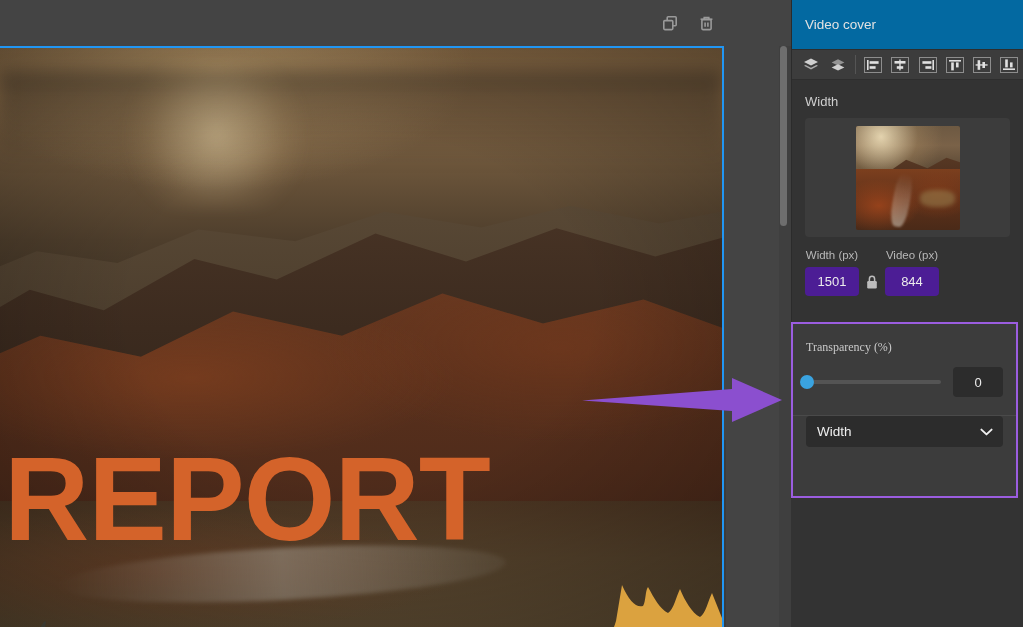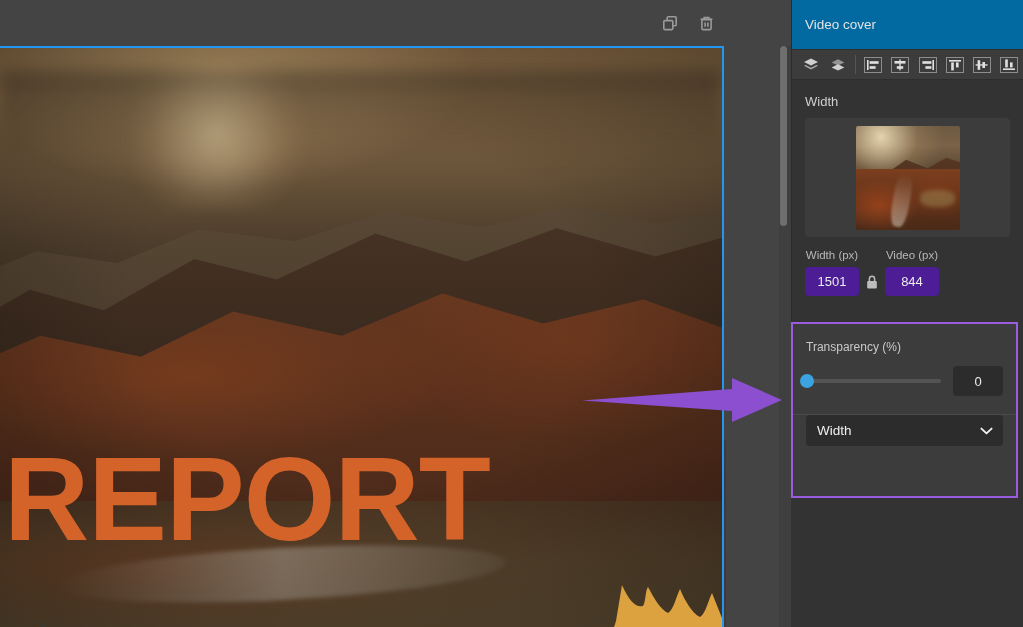--- a/index.html
+++ b/index.html
@@ -262,21 +262,21 @@
   
   .highlight-group {
     position: absolute; left: 791px; top: 322px;
     width: 227px; height: 176px;
     border: 2px solid #9b5de0;
     background: #3c3c3c;
   }
   .hg-inner { padding: 0 13px; }
   .hg-label {
     color: #c9c9c9; font-size: 12px;
-    padding-top: 16px; margin-bottom: 12px;
+    padding-top: 16px; margin-bottom: 12px; font-family: Liberation Serif, serif;
   }
   .slider-row { display: flex; align-items: center; gap: 12px; }
   .slider-track {
     position: relative;
     flex: 1 1 auto; height: 4px;
     background: #545454; border-radius: 2px;
   }
   .slider-thumb {
     position: absolute; left: -6px; top: -5px;
     width: 14px; height: 14px;

